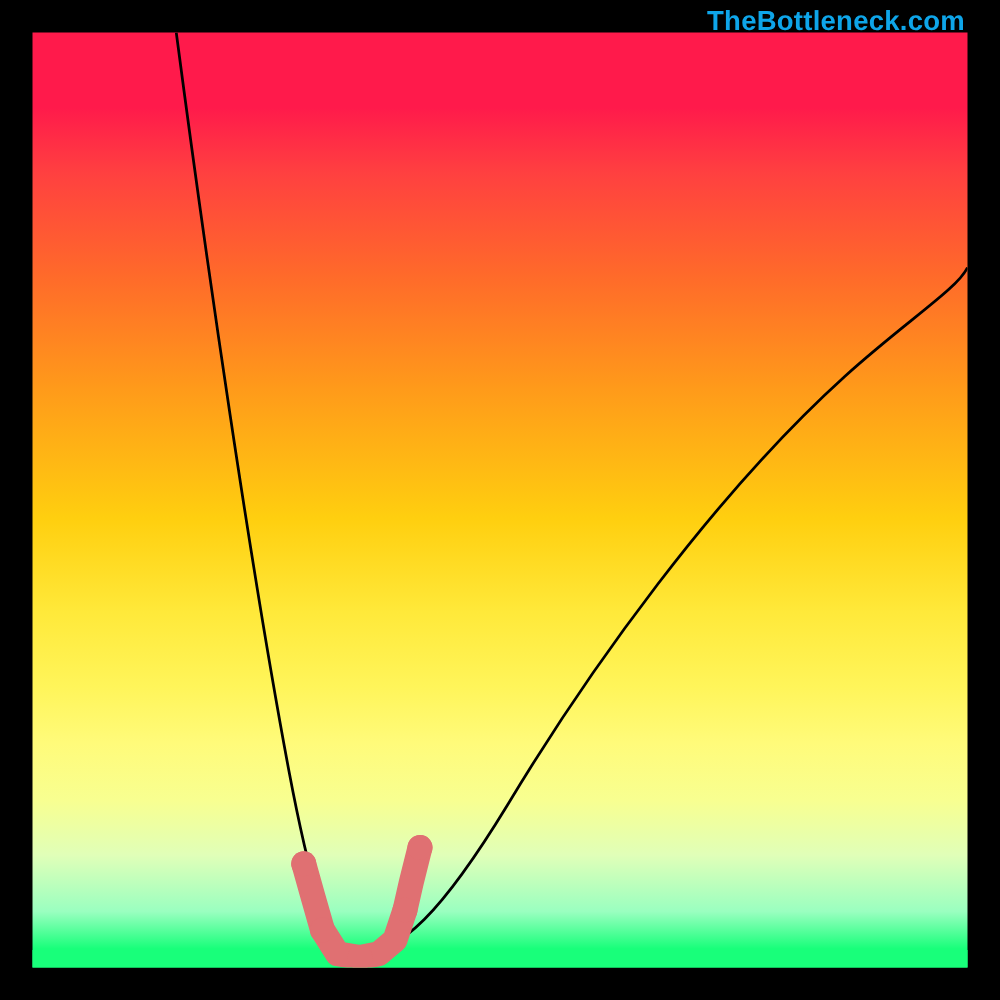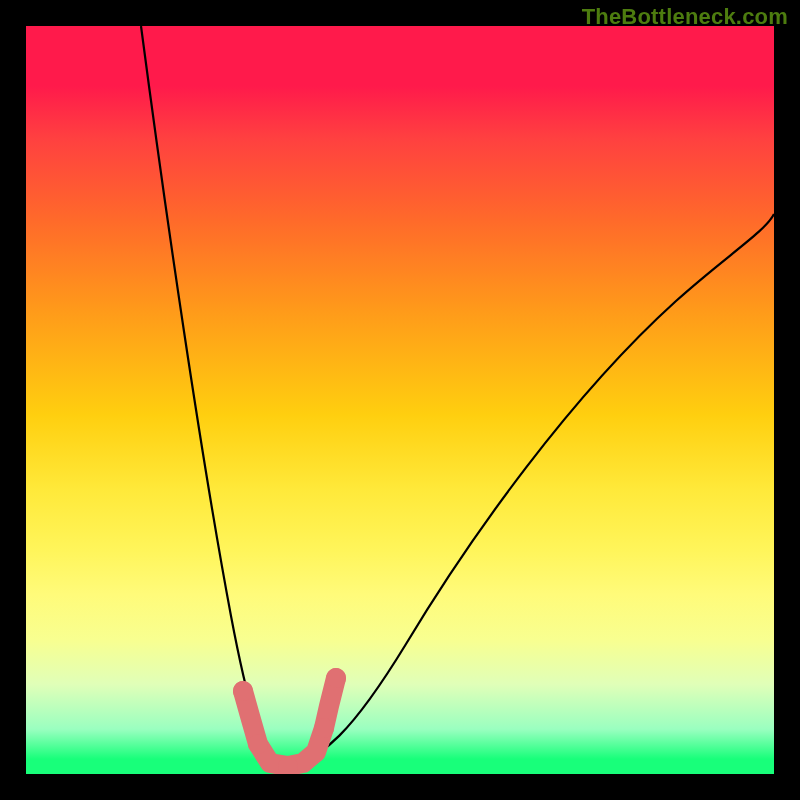--- a/index.html
+++ b/index.html
@@ -36,25 +36,25 @@
     position: absolute;
     left: 0;
     right: 0;
     bottom: 0;
     height: 14px;
     background: #18ff7a;
   }
   .wm {
     position: absolute;
     top: 4px;
-    right: 12px;
+    right: 28px;
     font-family: Arial, Helvetica, sans-serif;
     font-size: 22px;
     font-weight: 600;
-    color: #4d7c0f;
+    color: #0ea5e9;
     letter-spacing: 0.2px;
   }
   svg.curves {
     position: absolute;
     left: 0; top: 0;
     width: 100%; height: 100%;
   }
   .curve {
     fill: none;
     stroke: #000;

